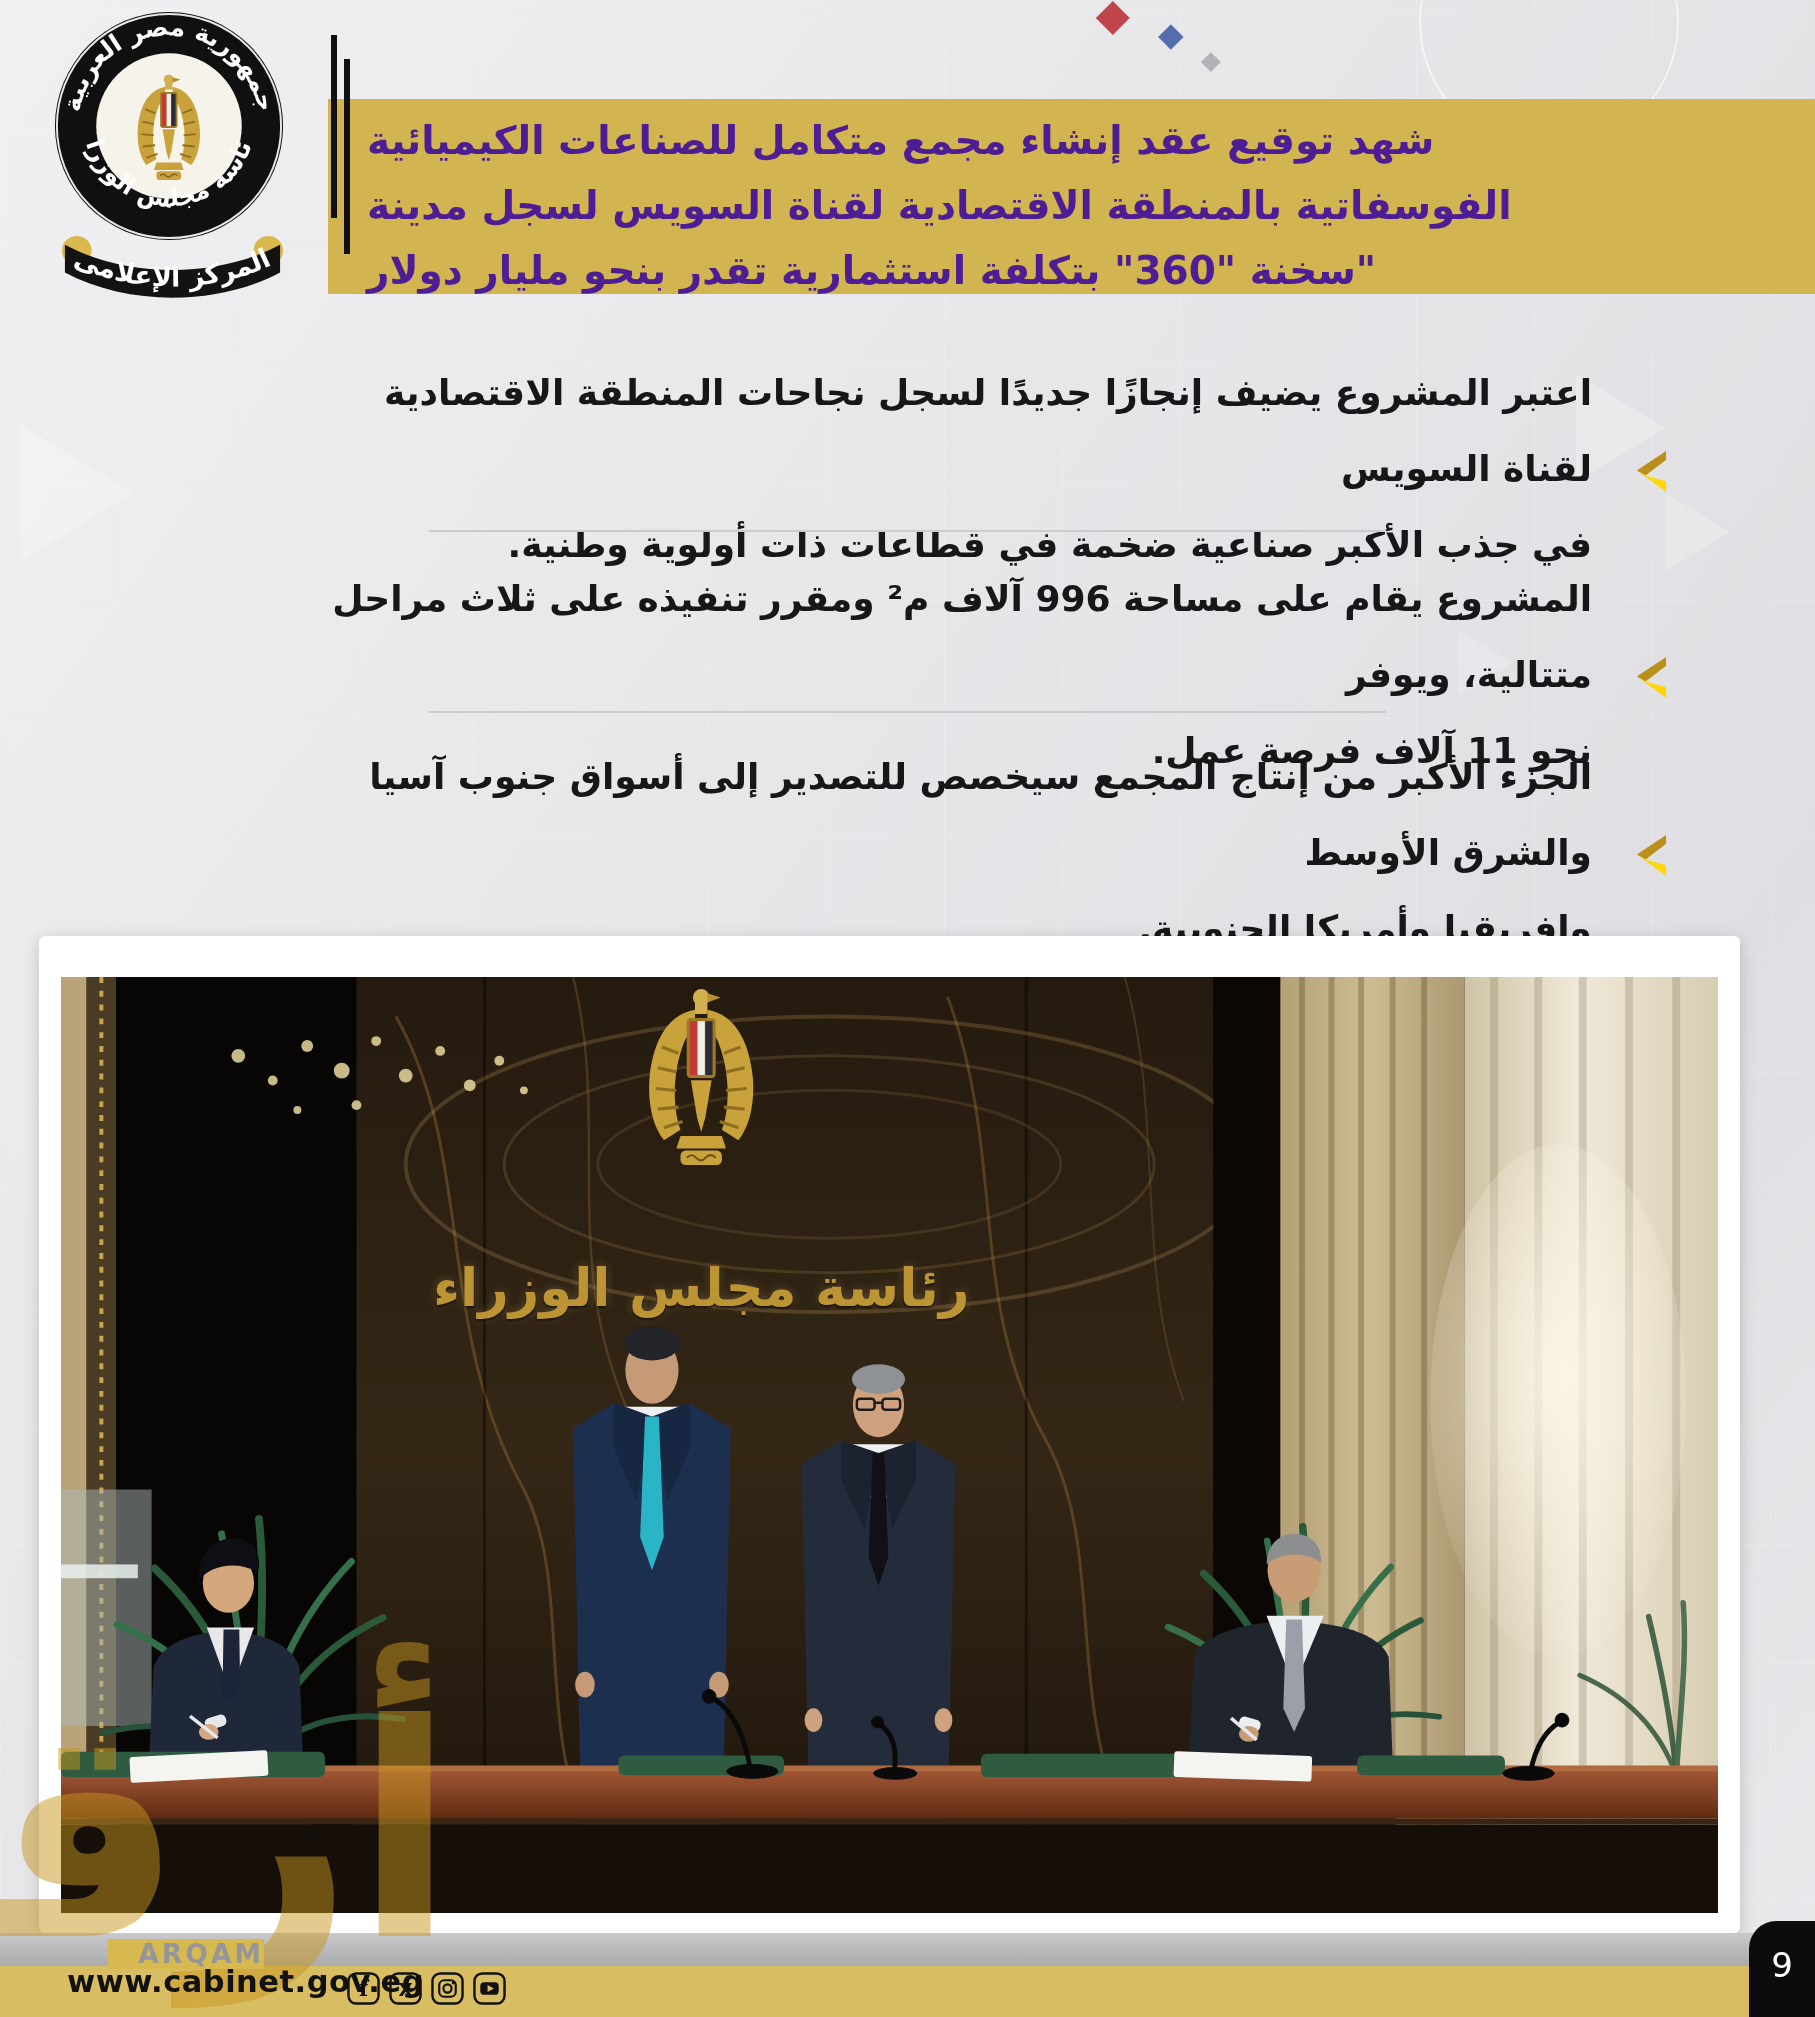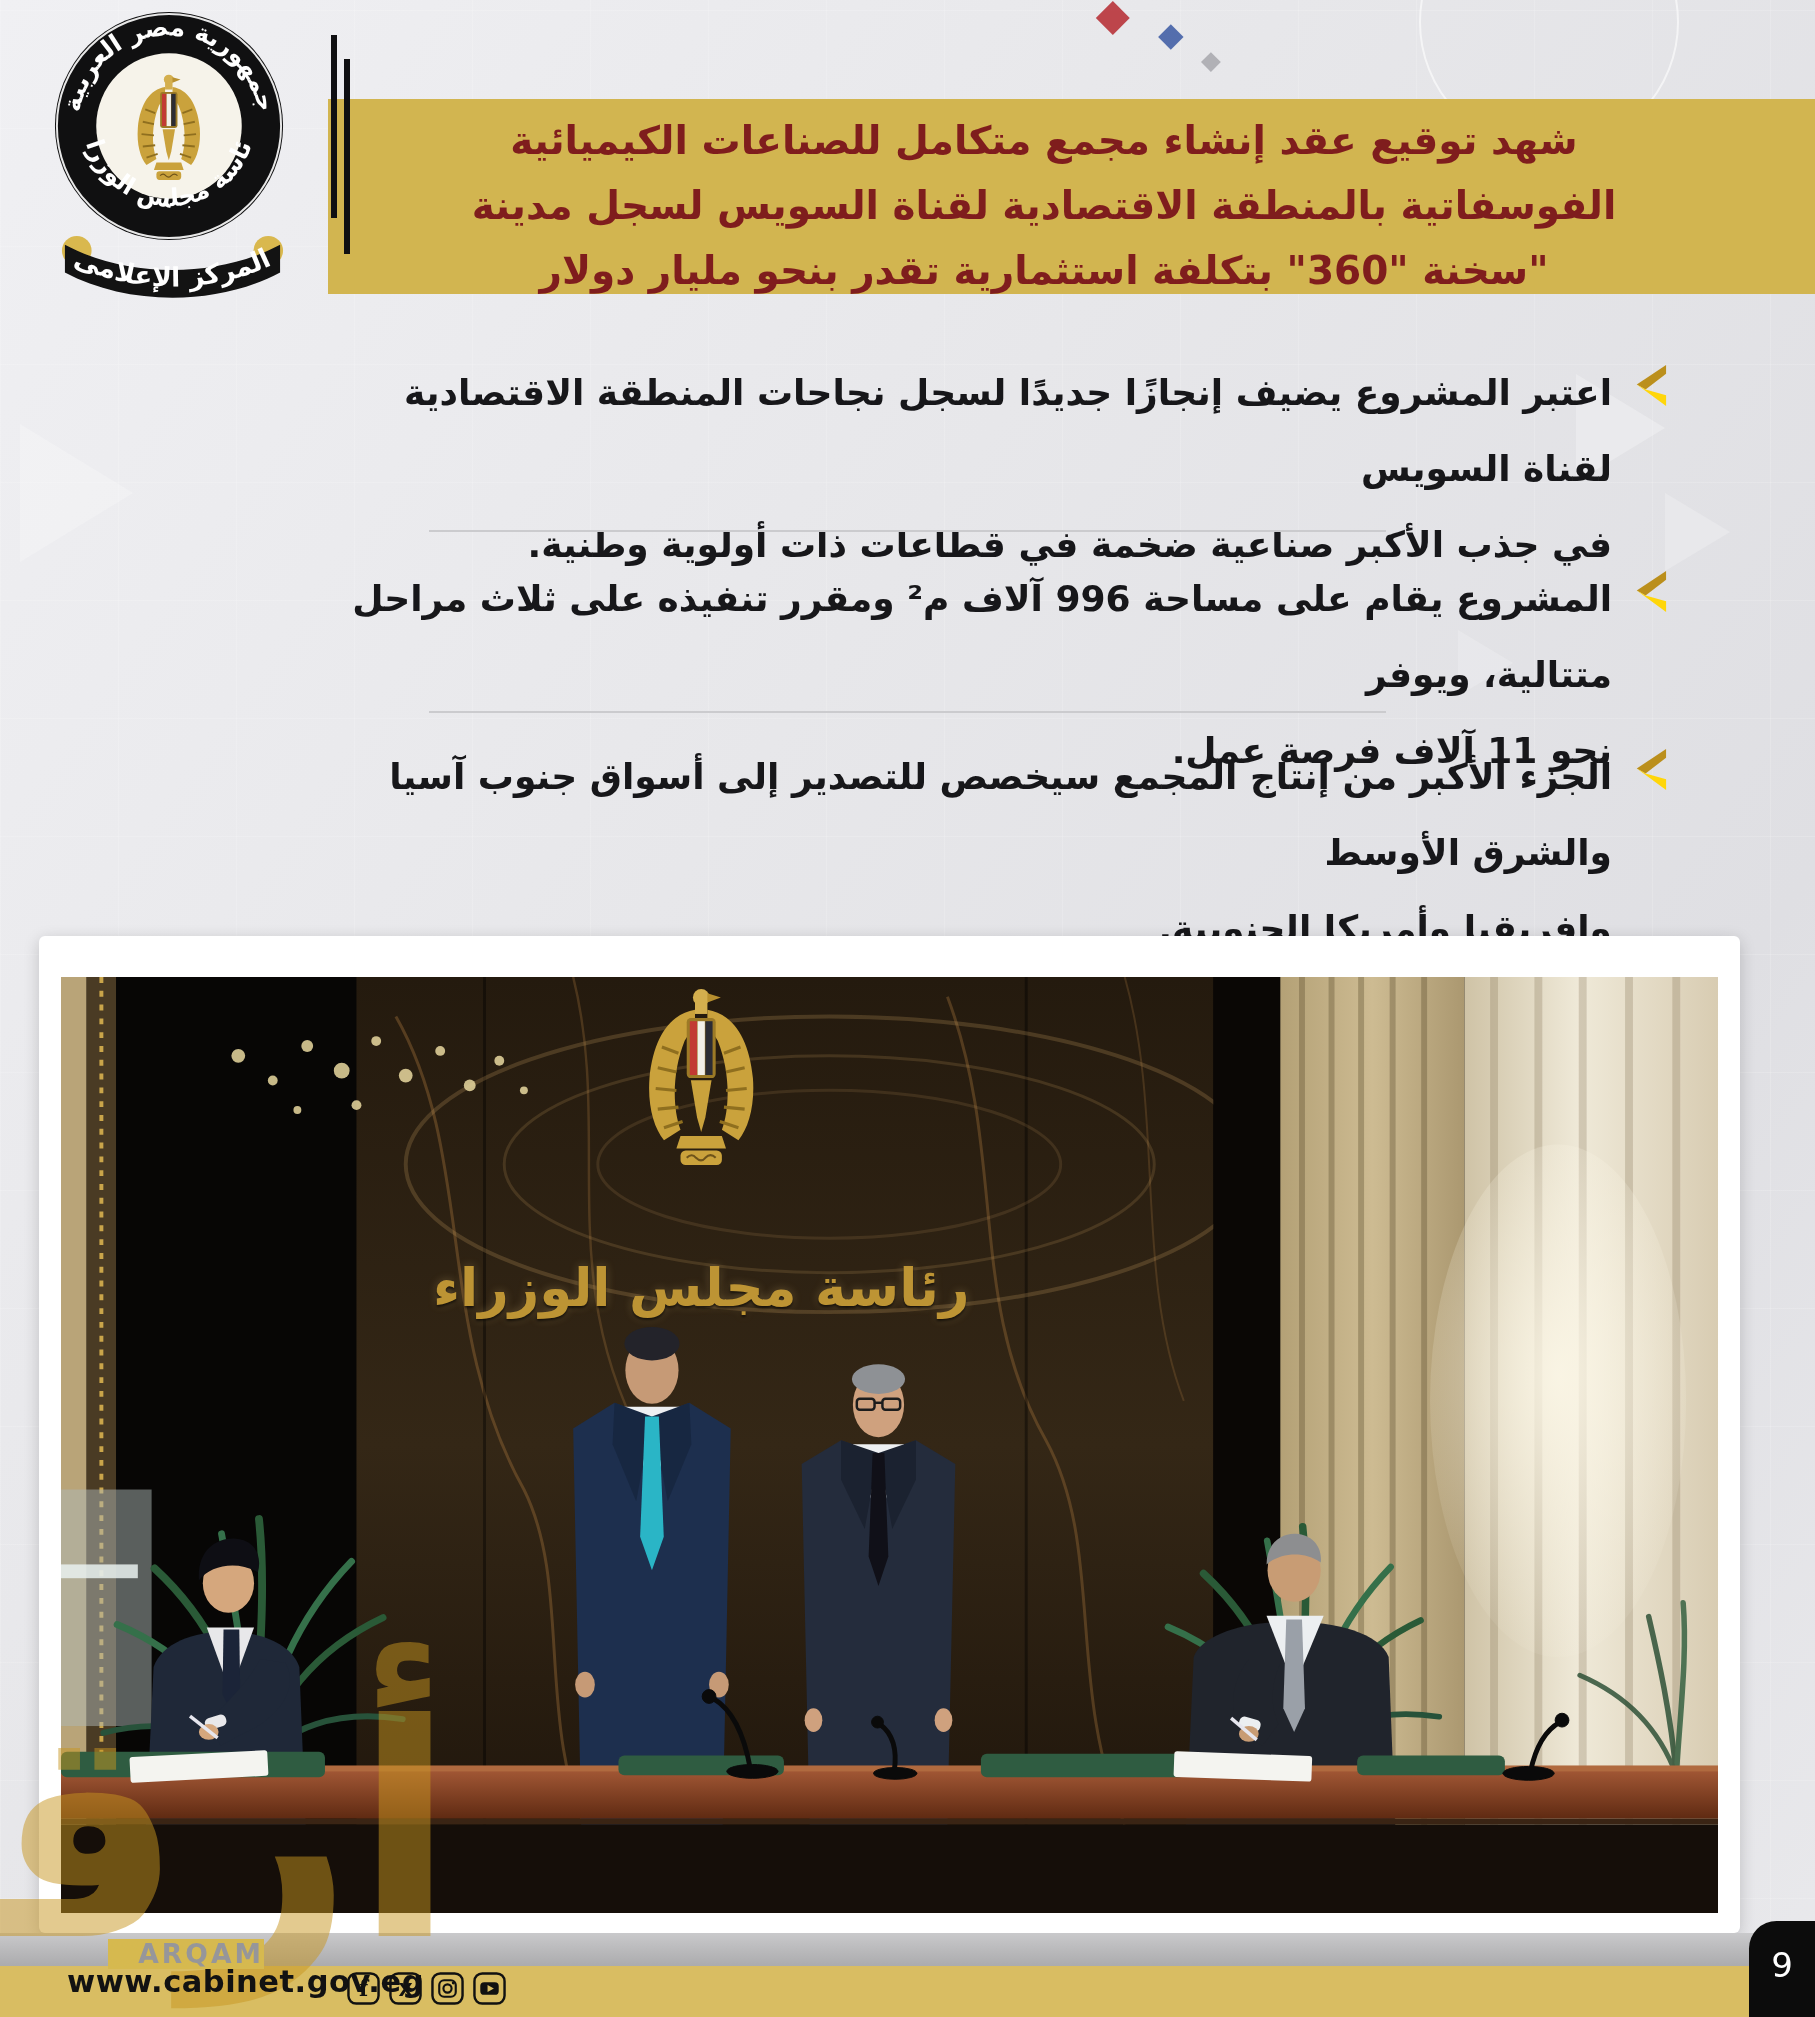--- a/index.html
+++ b/index.html
@@ -22,25 +22,25 @@
   .logo-svg{position:absolute;left:0;top:0;}
   .ribbon-svg{position:absolute;left:7.9px;top:225px;}
 
   
   .bar{position:absolute;background:#101012;z-index:4;}
 
   
   .head-band{position:absolute;left:328px;right:0;top:99px;height:195px;
     background:#d2b550;z-index:2;}
   .head-text{position:absolute;right:94px;top:8.9px;left:39px;direction:rtl;
-    text-align:center;color:#7f1d1d;font-weight:700;font-size:39px;line-height:65px;}
+    text-align:left;color:#4c1d95;font-weight:700;font-size:39px;line-height:65px;}
 
   
   .bullet{position:absolute;left:325px;width:1345px;display:flex;direction:rtl;
-    gap:15px;align-items:flex-start;z-index:2;}
+    gap:35px;align-items:center;z-index:2;}
   .bullet .arrow{flex:none;margin-top:7.9px;}
   .bullet .txt{flex:1;font-size:36px;font-weight:700;line-height:76px;
     color:#17171a;direction:rtl;}
   .divider{position:absolute;left:429px;width:957px;height:2px;background:#cbcbce;z-index:2;}
 
   
   .photo-frame{position:absolute;left:39px;top:936px;width:1701px;height:997px;
     background:#ffffff;border-radius:5.9px;box-shadow:0 4.9px 15.8px rgba(0,0,0,.18);z-index:4;}
   .photo-inner{position:absolute;left:21.7px;right:21.7px;top:41px;bottom:19.7px;
     background:#17110a;overflow:hidden;}

